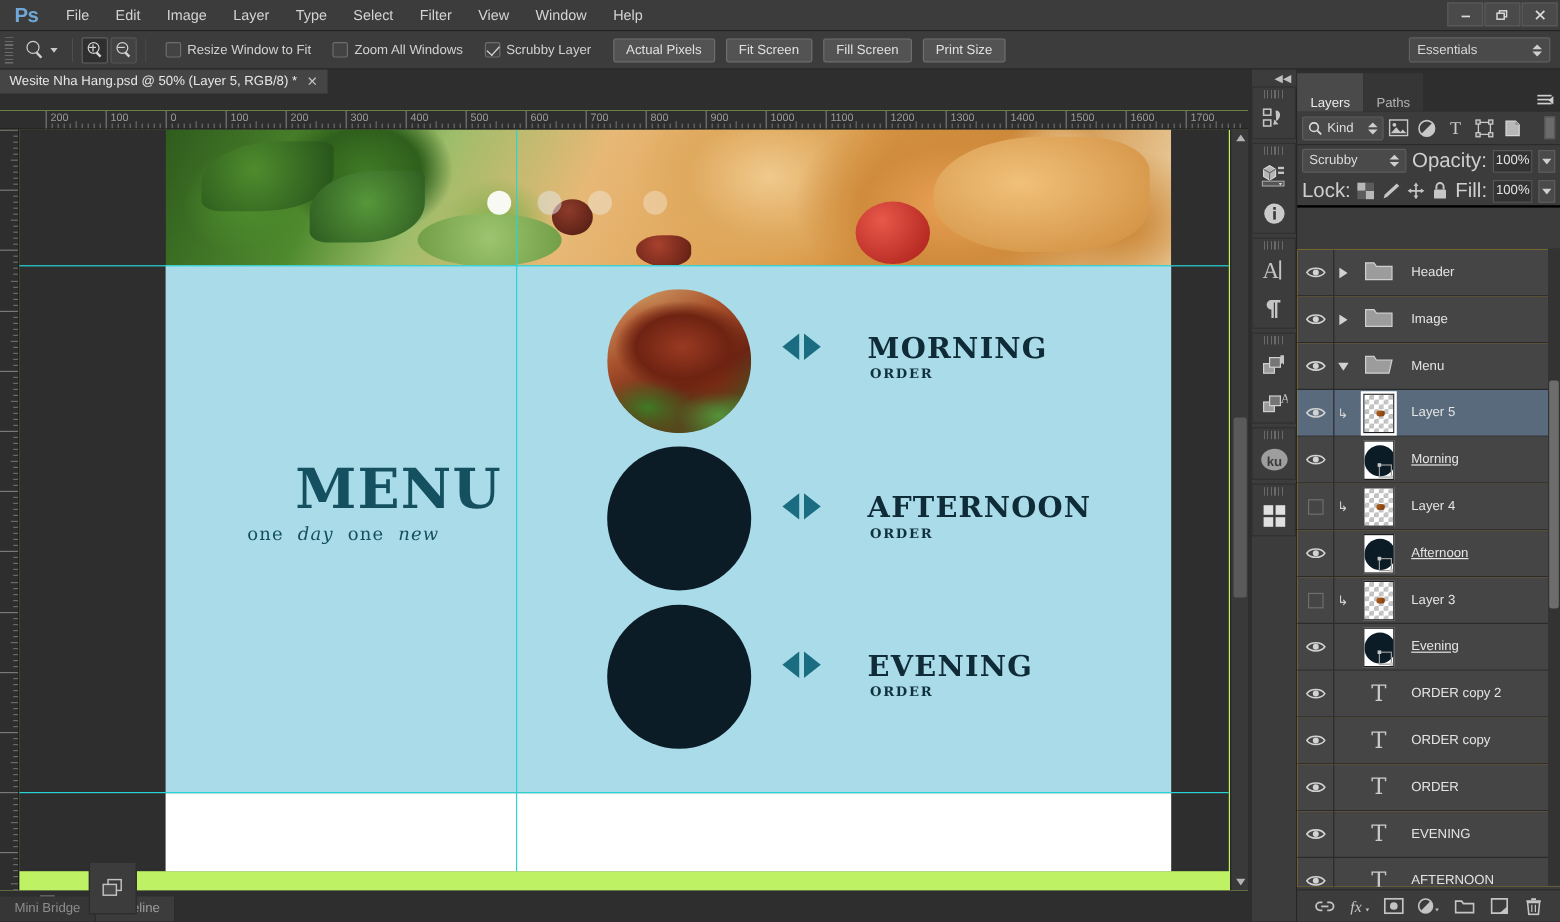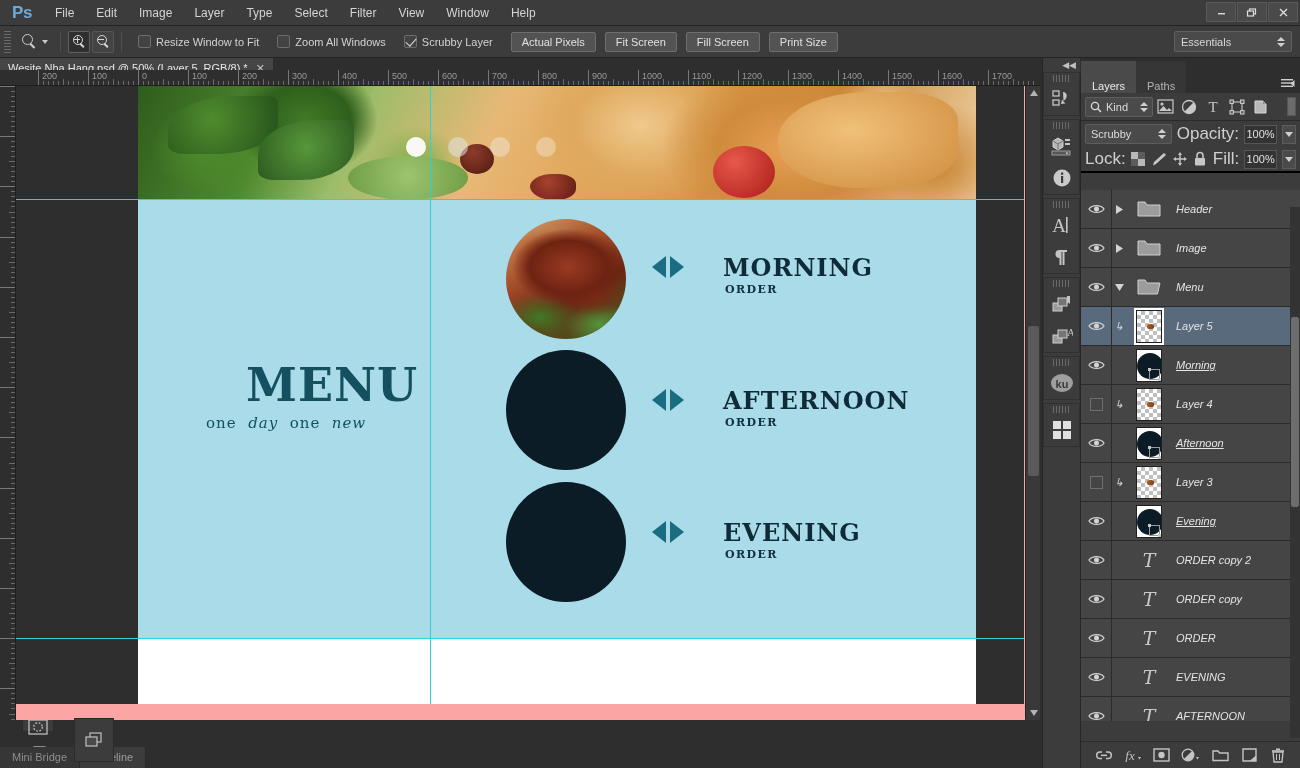--- a/index.html
+++ b/index.html
@@ -132,22 +132,22 @@
   }
   .doctab .tab {
     display:inline-flex; align-items:center; height:20px; padding:0 8px;
     background:#454545; color:#e6e6e6; font-size:11px; gap:8px;
     border-right:1px solid #2b2b2b;
   }
   .doctab .tabx { color:#c0c0c0; font-size:11px; }
 
   
   .canvaswrap {
-    position:absolute; left:0; top:70px; width:1040px; height:650px;
-    background:#fca5a5; overflow:hidden;
+    position:absolute; left:0; top:92px; width:1040px; height:650px;
+    background:#bef264; overflow:hidden;
   }
   .ruler-h {
     position:absolute; left:0; top:0; width:1040px; height:16px;
     background:#2e2e2e; border-bottom:1px solid #1e1e1e; overflow:hidden;
   }
   .ruler-v {
     position:absolute; left:0; top:16px; width:16px; height:634px;
     background:#2e2e2e; border-right:1px solid #1e1e1e; overflow:hidden;
   }
   .rk { position:absolute; top:0; height:16px; border-left:1px solid #787878; }
@@ -277,22 +277,22 @@
   .lbl { color:#cfcfcf; font-size:17px; }
   .numfld { width:41px; height:19px; background:#333; border:1px solid #565656;
             color:#e2e2e2; font-size:11px; display:flex; align-items:center;
             justify-content:center; }
   .minispin { width:17px; height:19px; background:#4a4a4a; border:1px solid #5d5d5d;
             display:flex; align-items:center; justify-content:center; }
   .lockrow { height:26px; display:flex; align-items:center; padding:0 4px; gap:5px;
              border-bottom:2px solid #000000; }
   .lockicon { width:19px; height:19px; display:flex; align-items:center; justify-content:center; }
 
-  .llist { position:absolute; left:0; top:116px; width:220px; height:531px;
-           overflow:hidden; background:#eab308;font-style:italic; }
+  .llist { position:absolute; left:0; top:134px; width:220px; height:531px;
+           overflow:hidden; background:#eab308; }
   .lrow { height:39px; display:flex; align-items:center; border-bottom:1px solid #2b2b2b;
           background:#454545; position:relative; }
   .lrow.sel { background:#5a6a7d; }
   .eye { width:31px; height:39px; display:flex; align-items:center; justify-content:center;
          border-right:1px solid #2b2b2b; }
   .eyebox { width:13px; height:13px; border:1px solid #6f6f6f; background:transparent; }
   .clipind { width:14px; display:flex; align-items:center; justify-content:center;
              color:#d0d0d0; font-size:11px; }
   .thumb-wrap { width:46px; display:flex; align-items:center; justify-content:center; }
   .th { width:26px; height:33px; border:1px solid #202020; background:#fff; position:relative;

